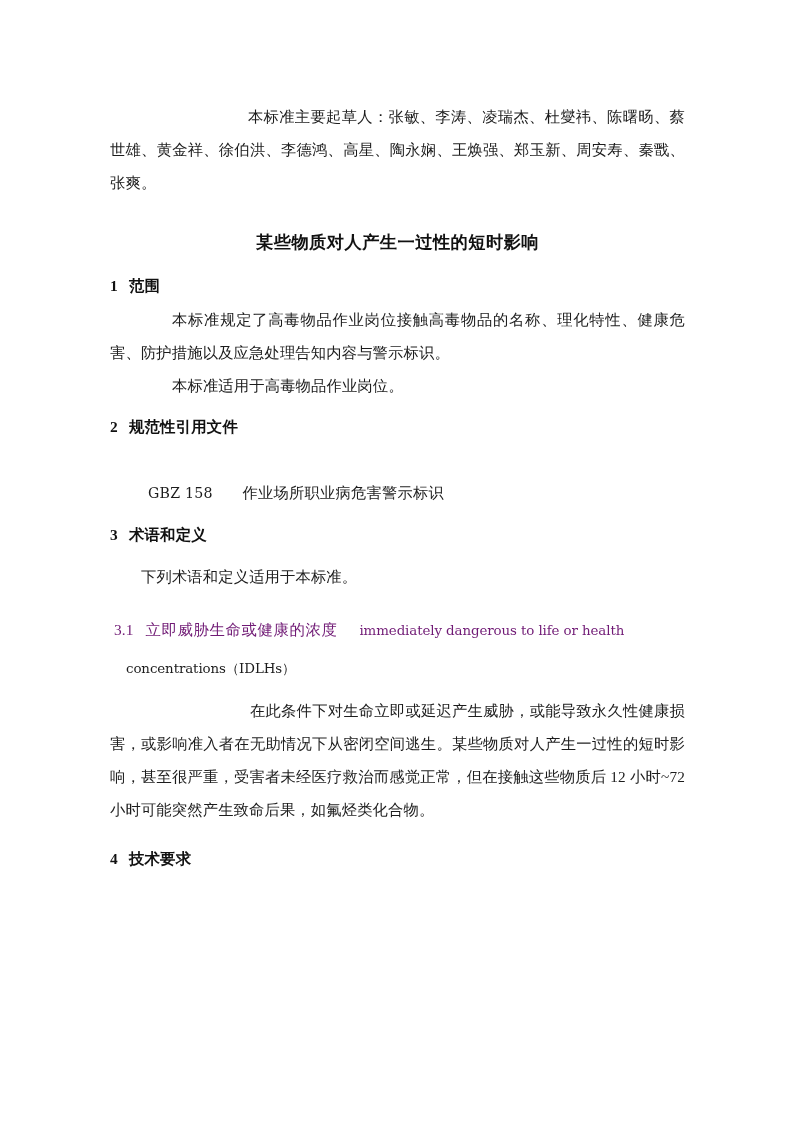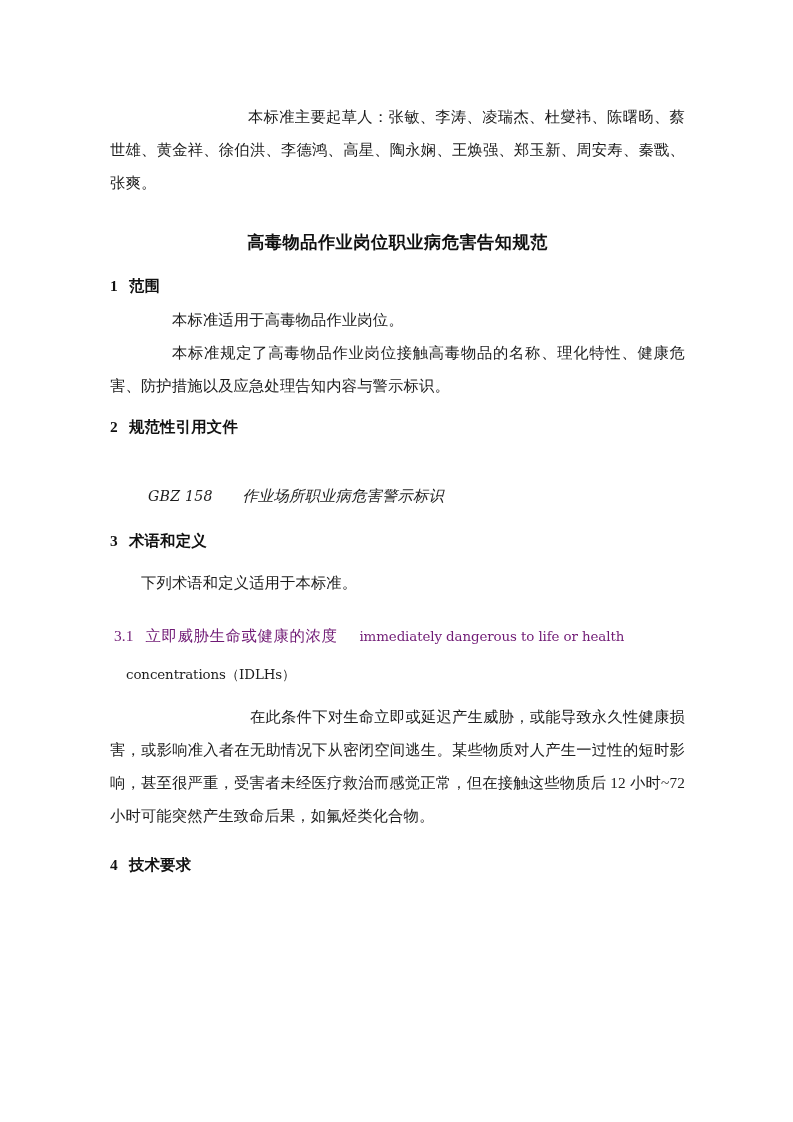--- a/index.html
+++ b/index.html
@@ -101,50 +101,49 @@
   }
 
   .p-ind1 { text-indent: 31px; font-family: Liberation Serif, serif; }
   .p-ind2 { text-indent: 62px; }
   .p-ind-wide { text-indent: 88px; }
   .p-ind-xwide { text-indent: 140px; }
 
   .ref-line {
     font-family: "DejaVu Serif", "Liberation Serif", serif;
     font-size: 14.2px;
-    line-height: 40px;
+    line-height: 33px;
     text-indent: 38px;
     letter-spacing: 0.2px;
-    font-style: italic;
   }
   .ref-line .ref-title {
     font-family: "Liberation Serif", "DejaVu Serif", serif;
     font-size: 15.2px;
     margin-left: 30px;
     letter-spacing: 0.3px;
   }
 
   .gap-sm { height: 8px; }
   .gap-md { height: 16px; }
 </style>
 </head>
 <body>
 
 <div class="page">
   <div class="content">
 
     <p class="p-drafters">本标准主要起草人：张敏、李涛、凌瑞杰、杜燮祎、陈曙旸、蔡世雄、黄金祥、徐伯洪、李德鸿、高星、陶永娴、王焕强、郑玉新、周安寿、秦戬、张爽。</p>
 
-    <h1 class="doc-title">高毒物品作业岗位职业病危害告知规范</h1>
+    <h1 class="doc-title">某些物质对人产生一过性的短时影响</h1>
 
     <h2 class="section">
       <span class="num">1</span><span>范围</span>
     </h2>
+    <p class="p-ind2">本标准规定了高毒物品作业岗位接触高毒物品的名称、理化特性、健康危害、防护措施以及应急处理告知内容与警示标识。</p>
     <p class="p-ind2">本标准适用于高毒物品作业岗位。</p>
-    <p class="p-ind2">本标准规定了高毒物品作业岗位接触高毒物品的名称、理化特性、健康危害、防护措施以及应急处理告知内容与警示标识。</p>
 
     <div class="gap-sm"></div>
 
     <h2 class="section">
       <span class="num">2</span><span>规范性引用文件</span>
     </h2>
     <div class="gap-md"></div>
 
     <div class="gap-md"></div>
     <p class="ref-line">

